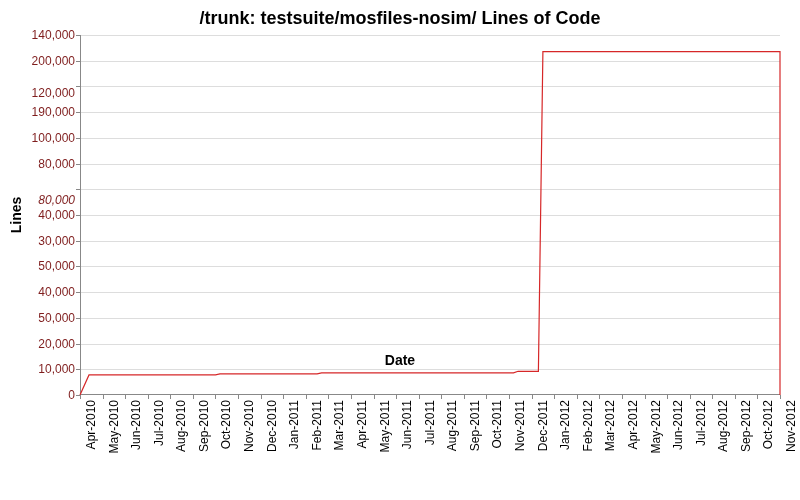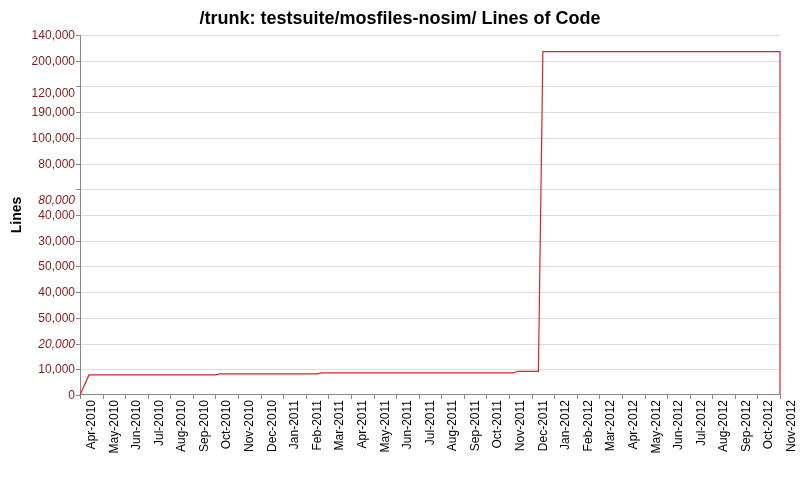--- a/index.html
+++ b/index.html
@@ -109,21 +109,21 @@
 
 <div class="chart-container">
   <div class="title">/trunk: testsuite/mosfiles-nosim/ Lines of Code</div>
   <div class="y-axis-label">Lines</div>
 
   <div id="y-ticks-layer">
       <div class="y-tick-label" style="top: 395px;">0</div>
       <div class="y-tick-mark" style="top: 395px;"></div>
       <div class="y-tick-label" style="top: 369.286px;">10,000</div>
       <div class="y-tick-mark" style="top: 369.286px;"></div>
-      <div class="y-tick-label" style="top: 343.571px; font-style: italic;">20,000</div>
+      <div class="y-tick-label" style="top: 343.571px;">20,000</div>
       <div class="y-tick-mark" style="top: 343.571px;"></div>
       <div class="y-tick-label" style="top: 317.857px;">50,000</div>
       <div class="y-tick-mark" style="top: 317.857px;"></div>
       <div class="y-tick-label" style="top: 292.143px;">40,000</div>
       <div class="y-tick-mark" style="top: 292.143px;"></div>
       <div class="y-tick-label" style="top: 266.429px; text-align: right;">50,000</div>
       <div class="y-tick-mark" style="top: 266.429px;"></div>
       <div class="y-tick-label" style="top: 240.714px;">30,000</div>
       <div class="y-tick-mark" style="top: 240.714px;"></div>
       <div class="y-tick-label" style="top: 215px;">40,000</div>
@@ -227,13 +227,14 @@
       <div class="x-tick-label" style="left: 716.258px;">Aug-2012</div>
       <div class="x-tick-mark" style="left: 712.258px;"></div>
       <div class="x-tick-label" style="left: 738.839px;">Sep-2012</div>
       <div class="x-tick-mark" style="left: 734.839px;"></div>
       <div class="x-tick-label" style="left: 761.419px;">Oct-2012</div>
       <div class="x-tick-mark" style="left: 757.419px;"></div>
       <div class="x-tick-label" style="left: 784px;">Nov-2012</div>
       <div class="x-tick-mark" style="left: 780px;"></div>
     </div>
 
+  <div class="x-axis-label">Date</div>
 </div>
 
 </body></html>

